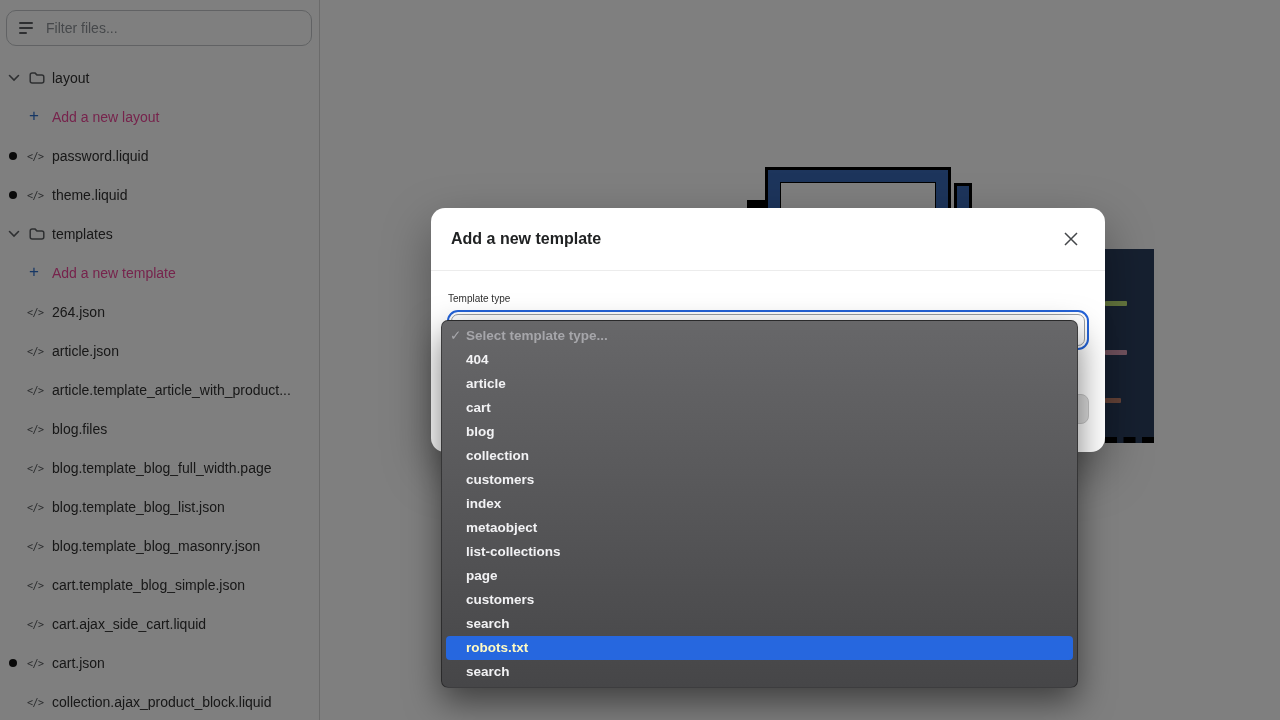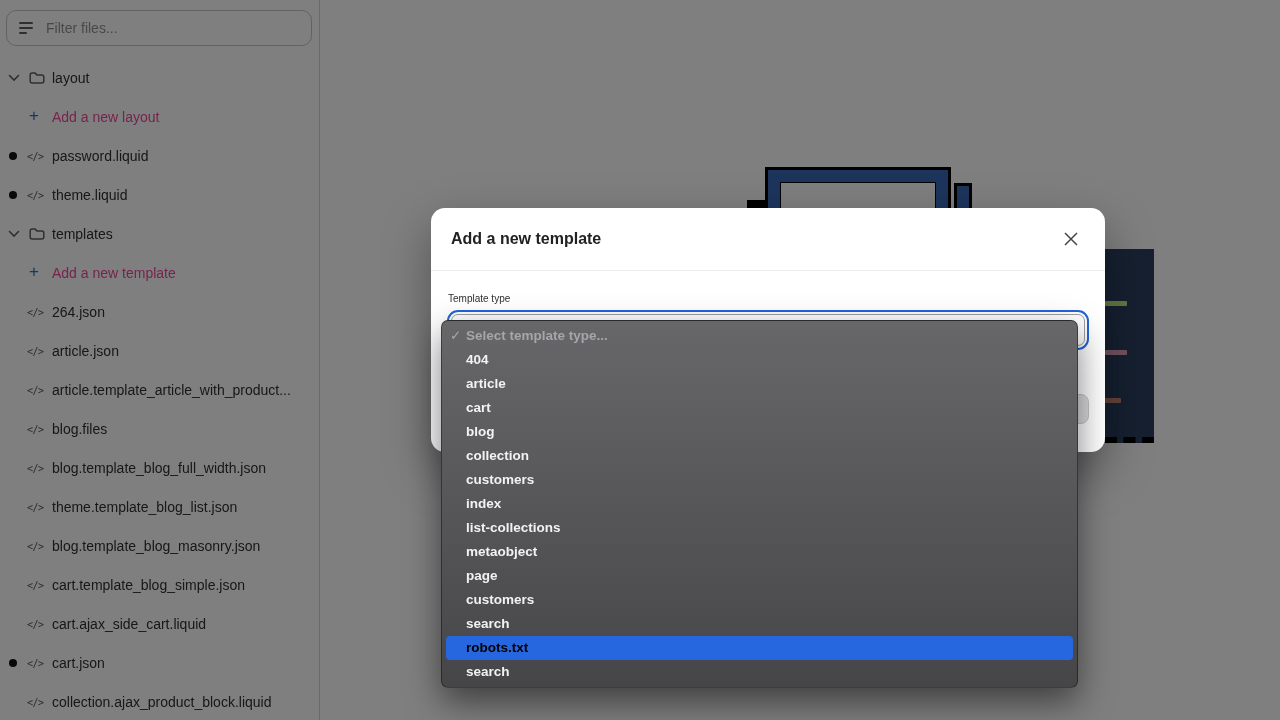--- a/index.html
+++ b/index.html
@@ -71,21 +71,21 @@
   
   .dropdown{position:absolute;left:441px;top:320px;width:637px;z-index:30;border-radius:7px;
             background:linear-gradient(180deg,#676769 0%,#555557 55%,#464648 100%);
             border:1px solid rgba(0,0,0,0.4);box-shadow:0 14px 34px rgba(0,0,0,0.5);
             padding:3px 0;box-sizing:border-box;}
   .opt{height:24px;line-height:24px;margin:0 4px;border-radius:4px;padding-left:20px;
        font-size:13.5px;font-weight:600;color:#f2f2f4;position:relative;cursor:default;
        white-space:nowrap;}
   .opt.placeholder{color:#a6a6aa;}
   .opt .chk{position:absolute;left:4px;font-weight:400;}
-  .opt.hl{background:#2667df;color:#000000;}
+  .opt.hl{background:#2667df;color:#fef9c3;}
 </style>
 </head>
 <body>
 
 <div class="stage">
 
   <aside class="sidebar">
     <div class="filter-box">
       <span class="filter-glyph">
           <i></i>
@@ -142,25 +142,25 @@
         <div class="row file">
           <span class="code-ic">&lt;/&gt;</span>
           <span class="lbl">article.template_article_with_product...</span>
         </div>
         <div class="row file">
           <span class="code-ic">&lt;/&gt;</span>
           <span class="lbl">blog.files</span>
         </div>
         <div class="row file">
           <span class="code-ic">&lt;/&gt;</span>
-          <span class="lbl">blog.template_blog_full_width.json</span>
-        </div>
-        <div class="row file">
-          <span class="code-ic">&lt;/&gt;</span>
-          <span class="lbl">theme.template_blog_list.json</span>
+          <span class="lbl">blog.template_blog_full_width.page</span>
+        </div>
+        <div class="row file">
+          <span class="code-ic">&lt;/&gt;</span>
+          <span class="lbl">blog.template_blog_list.json</span>
         </div>
         <div class="row file">
           <span class="code-ic">&lt;/&gt;</span>
           <span class="lbl">blog.template_blog_masonry.json</span>
         </div>
         <div class="row file">
           <span class="code-ic">&lt;/&gt;</span>
           <span class="lbl">cart.template_blog_simple.json</span>
         </div>
         <div class="row file">
@@ -212,22 +212,22 @@
 
   <div class="dropdown">
       <div class="opt placeholder"><span class="chk">✓</span>Select template type...</div>
       <div class="opt">404</div>
       <div class="opt">article</div>
       <div class="opt">cart</div>
       <div class="opt">blog</div>
       <div class="opt">collection</div>
       <div class="opt">customers</div>
       <div class="opt">index</div>
+      <div class="opt">metaobject</div>
       <div class="opt">list-collections</div>
-      <div class="opt">metaobject</div>
       <div class="opt">page</div>
       <div class="opt">customers</div>
       <div class="opt">search</div>
       <div class="opt hl">robots.txt</div>
       <div class="opt">search</div>
     </div>
 
 </div>
 
 </body></html>

